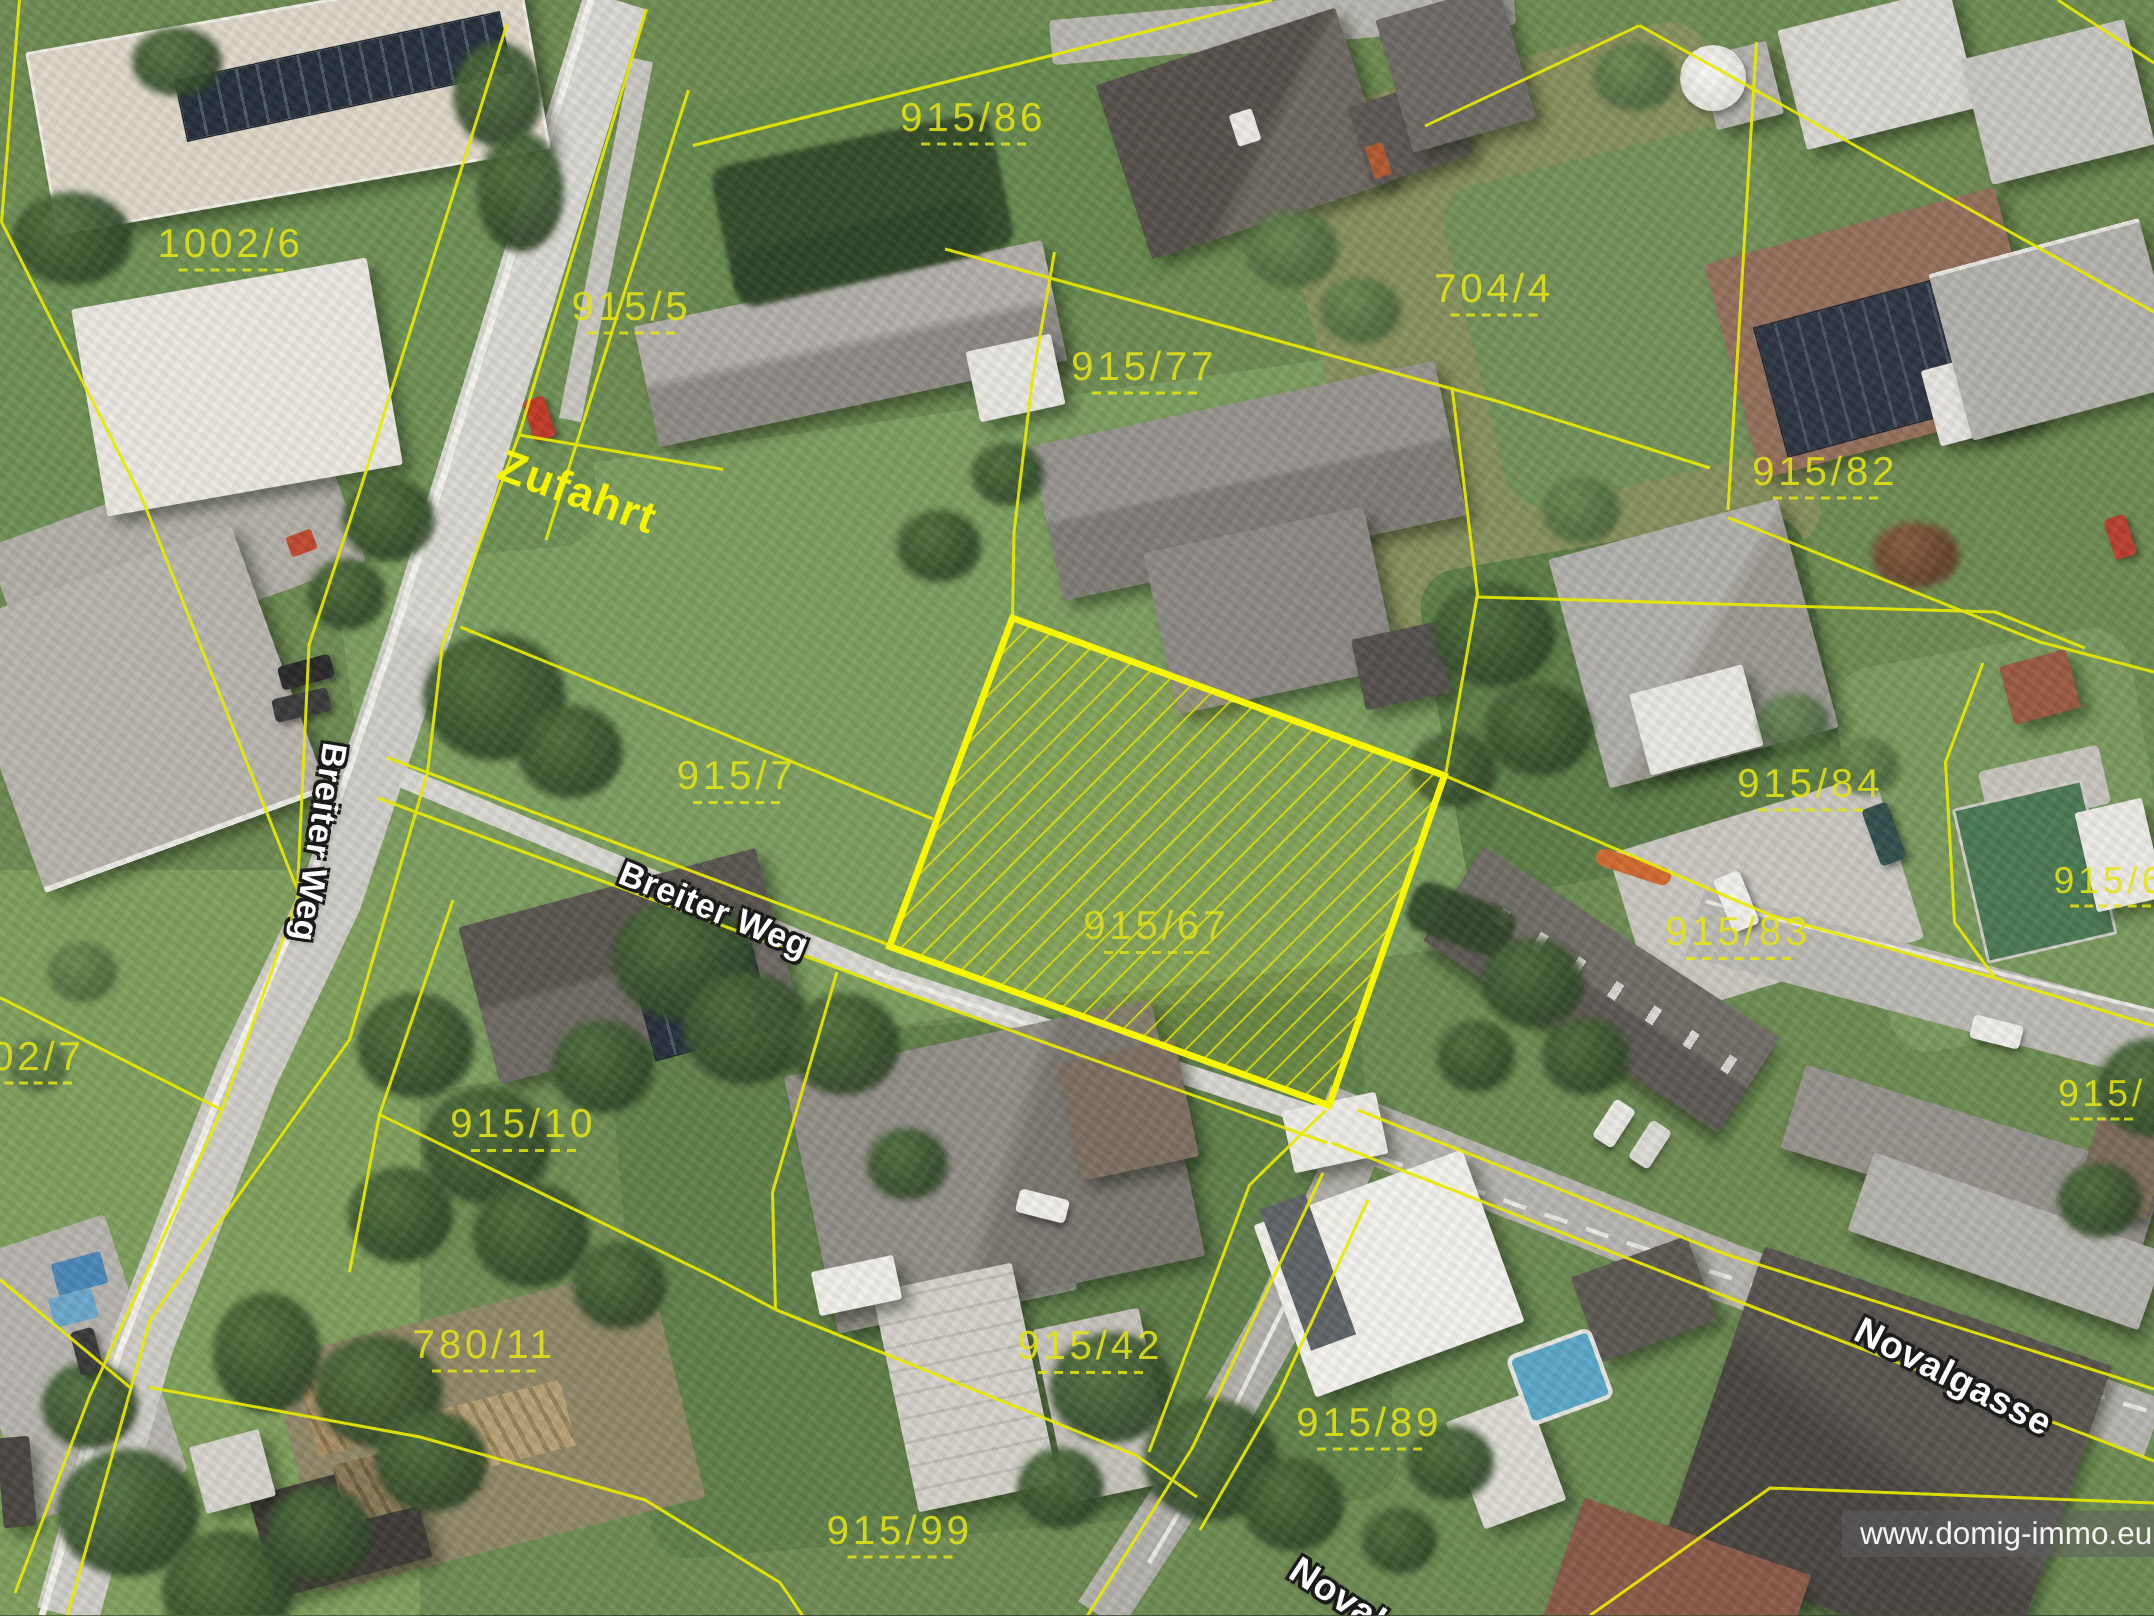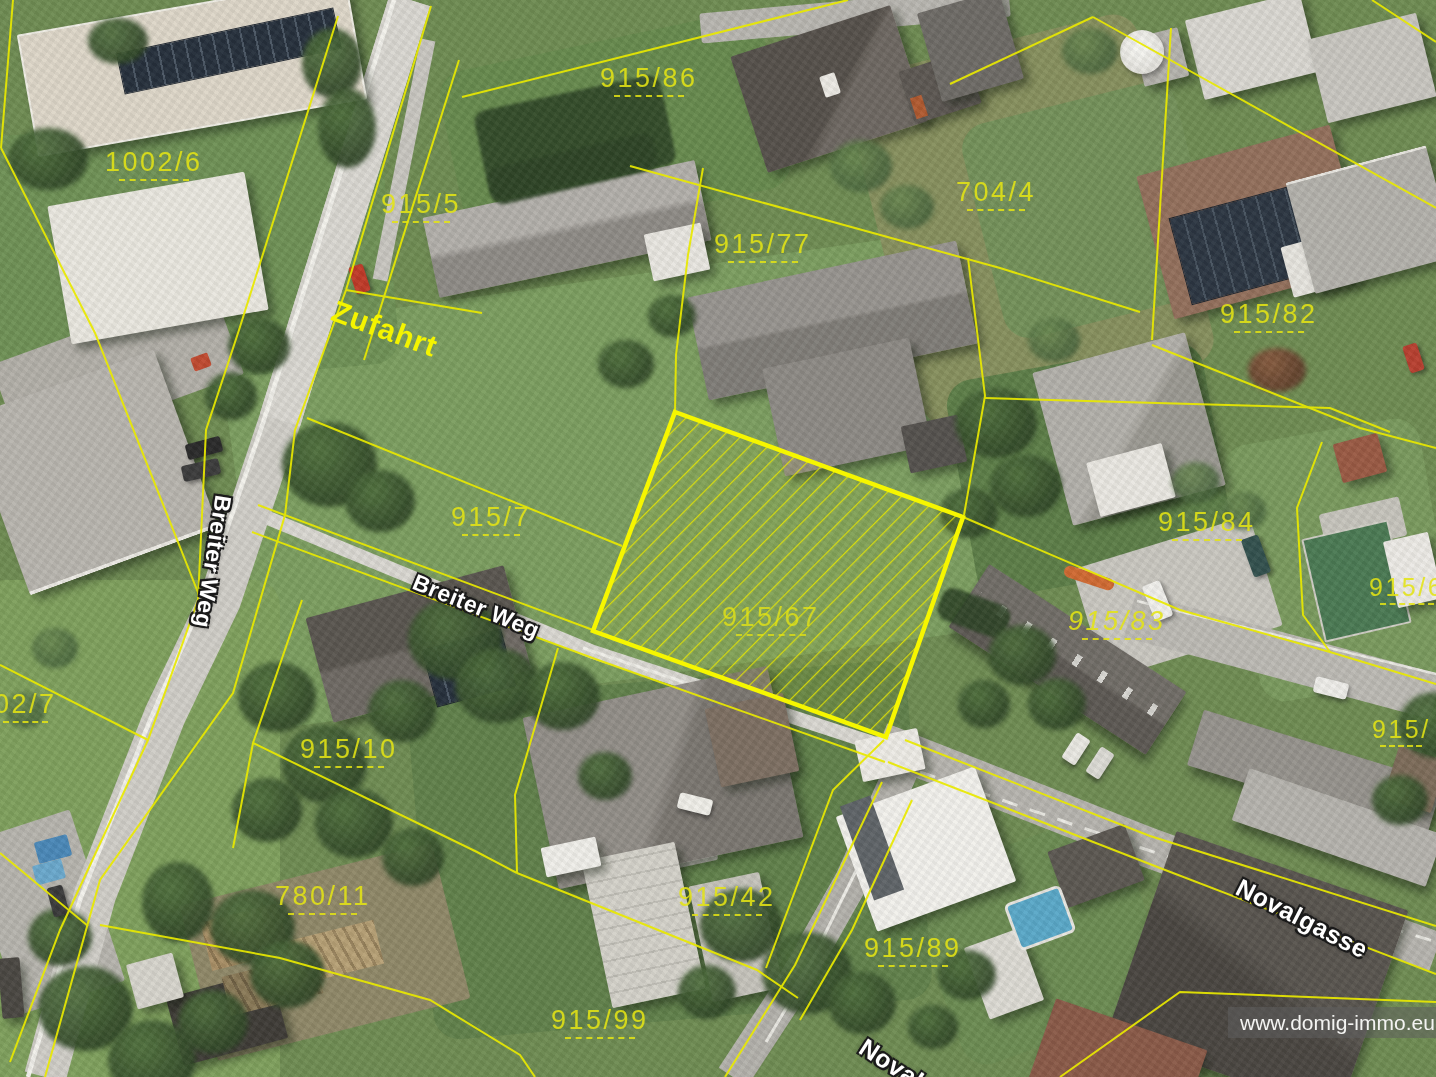--- a/index.html
+++ b/index.html
@@ -251,37 +251,37 @@
     <div class="u"></div>
   </div>
   <div class="plabel" style="left:714px;top:230px;">
     <div class="t">915/77</div>
     <div class="u"></div>
   </div>
   <div class="plabel" style="left:956px;top:178px;">
     <div class="t">704/4</div>
     <div class="u"></div>
   </div>
-  <div class="plabel" style="left:1220px;top:300px;text-align:center;">
+  <div class="plabel" style="left:1168px;top:300px;text-align:center;">
     <div class="t">915/82</div>
     <div class="u"></div>
   </div>
   <div class="plabel" style="left:451px;top:503px;">
     <div class="t">915/7</div>
     <div class="u"></div>
   </div>
   <div class="plabel" style="left:722px;top:603px;opacity:.9;">
     <div class="t">915/67</div>
     <div class="u"></div>
   </div>
   <div class="plabel" style="left:1158px;top:508px;">
     <div class="t">915/84</div>
     <div class="u"></div>
   </div>
-  <div class="plabel" style="left:1068px;top:607px;font-style:italic;">
+  <div class="plabel" style="left:1110px;top:607px;">
     <div class="t">915/83</div>
     <div class="u"></div>
   </div>
   <div class="plabel" style="left:300px;top:735px;">
     <div class="t">915/10</div>
     <div class="u"></div>
   </div>
   <div class="plabel" style="left:-6px;top:690px;">
     <div class="t">02/7</div>
     <div class="u"></div>

